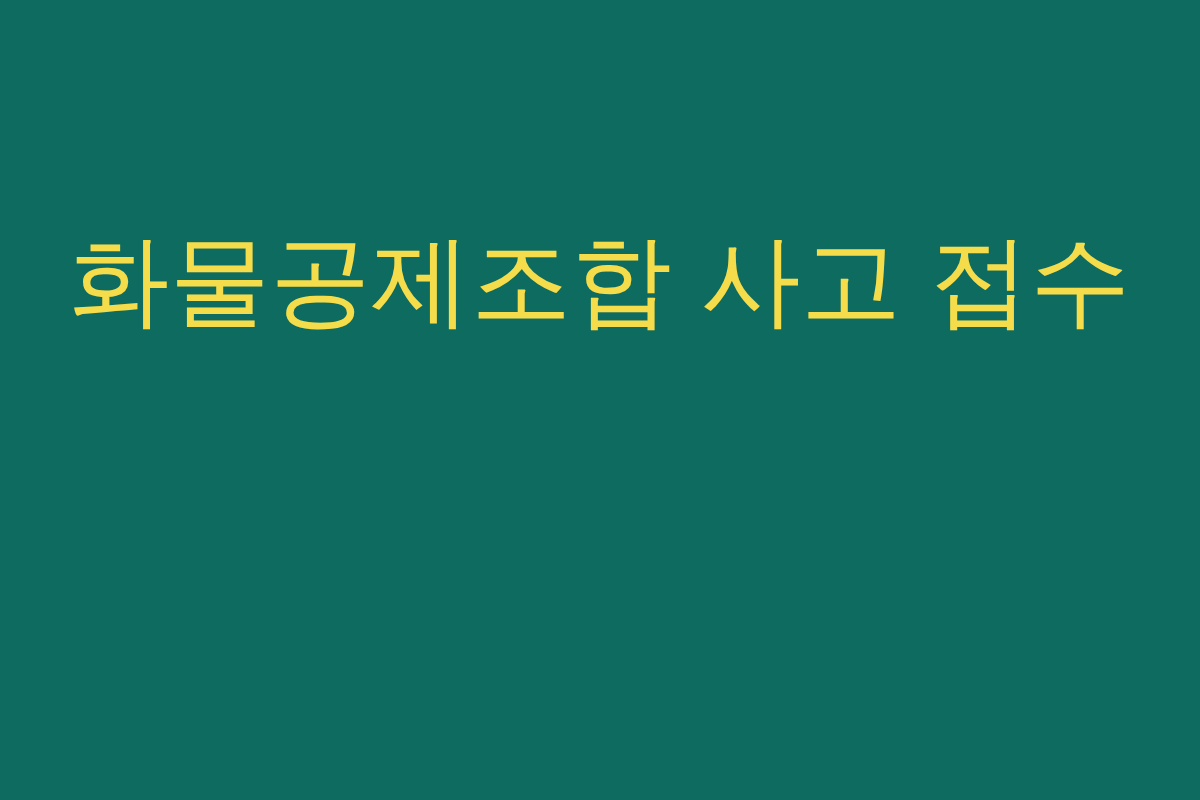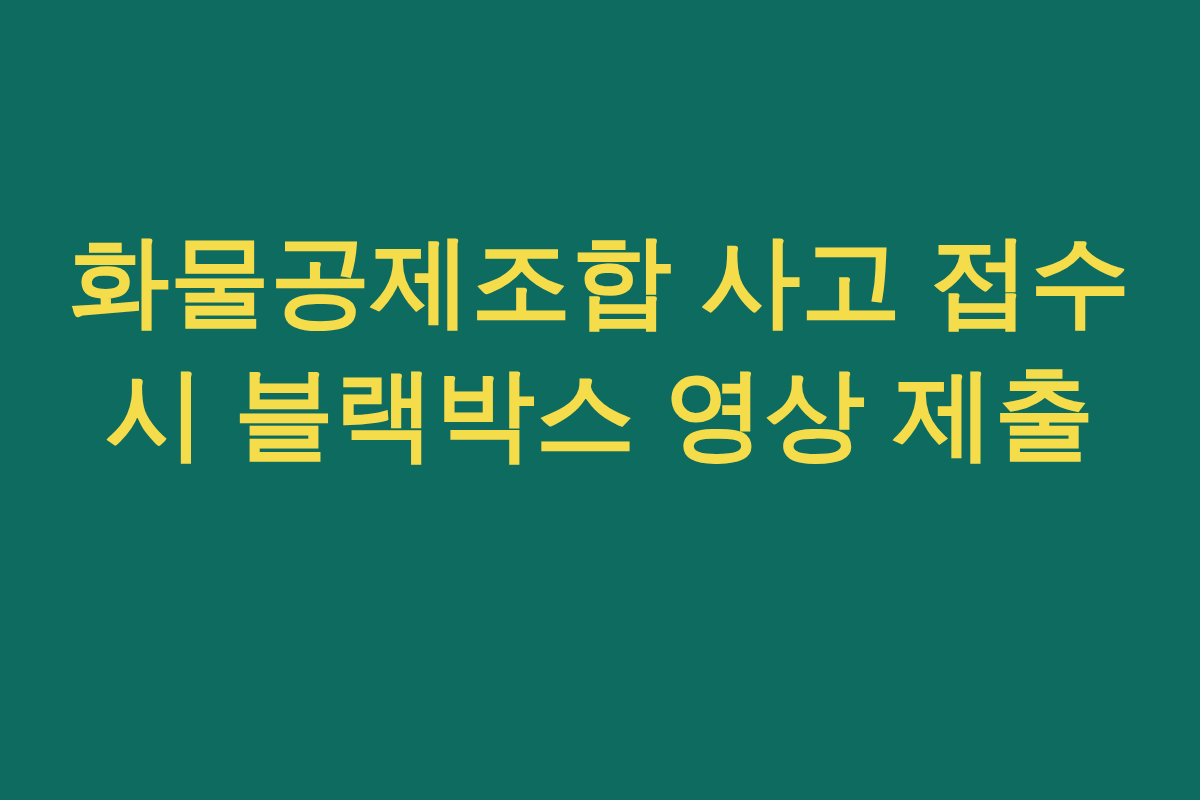--- a/index.html
+++ b/index.html
@@ -39,21 +39,21 @@
     padding: 0 36px;
     box-sizing: border-box;
     text-align: center;
   }
 
   .headline {
     margin: 0;
     color: #f5dc4a;              
     font-family: "Liberation Sans", "DejaVu Sans", sans-serif;
     font-size: 100px;
-    font-weight: 700;
+    font-weight: 400;
     line-height: 133px;
     letter-spacing: 0.5px;
     word-break: keep-all;
     white-space: normal;
     text-rendering: optimizeLegibility;
   }
 
   
   .headline .line {
     display: block;
@@ -61,17 +61,16 @@
   }
 </style>
 </head>
 <body>
 
 <div class="banner" style="background-color: rgb(14, 107, 96);">
 
   <div class="headline-block">
     <h1 class="headline" style="color: rgb(245, 220, 74);">
       <span class="line">화물공제조합 사고 접수</span>
-      <span class="line">시 블랙박스 영상 제출</span>
     </h1>
   </div>
 
 </div>
 
 </body></html>

